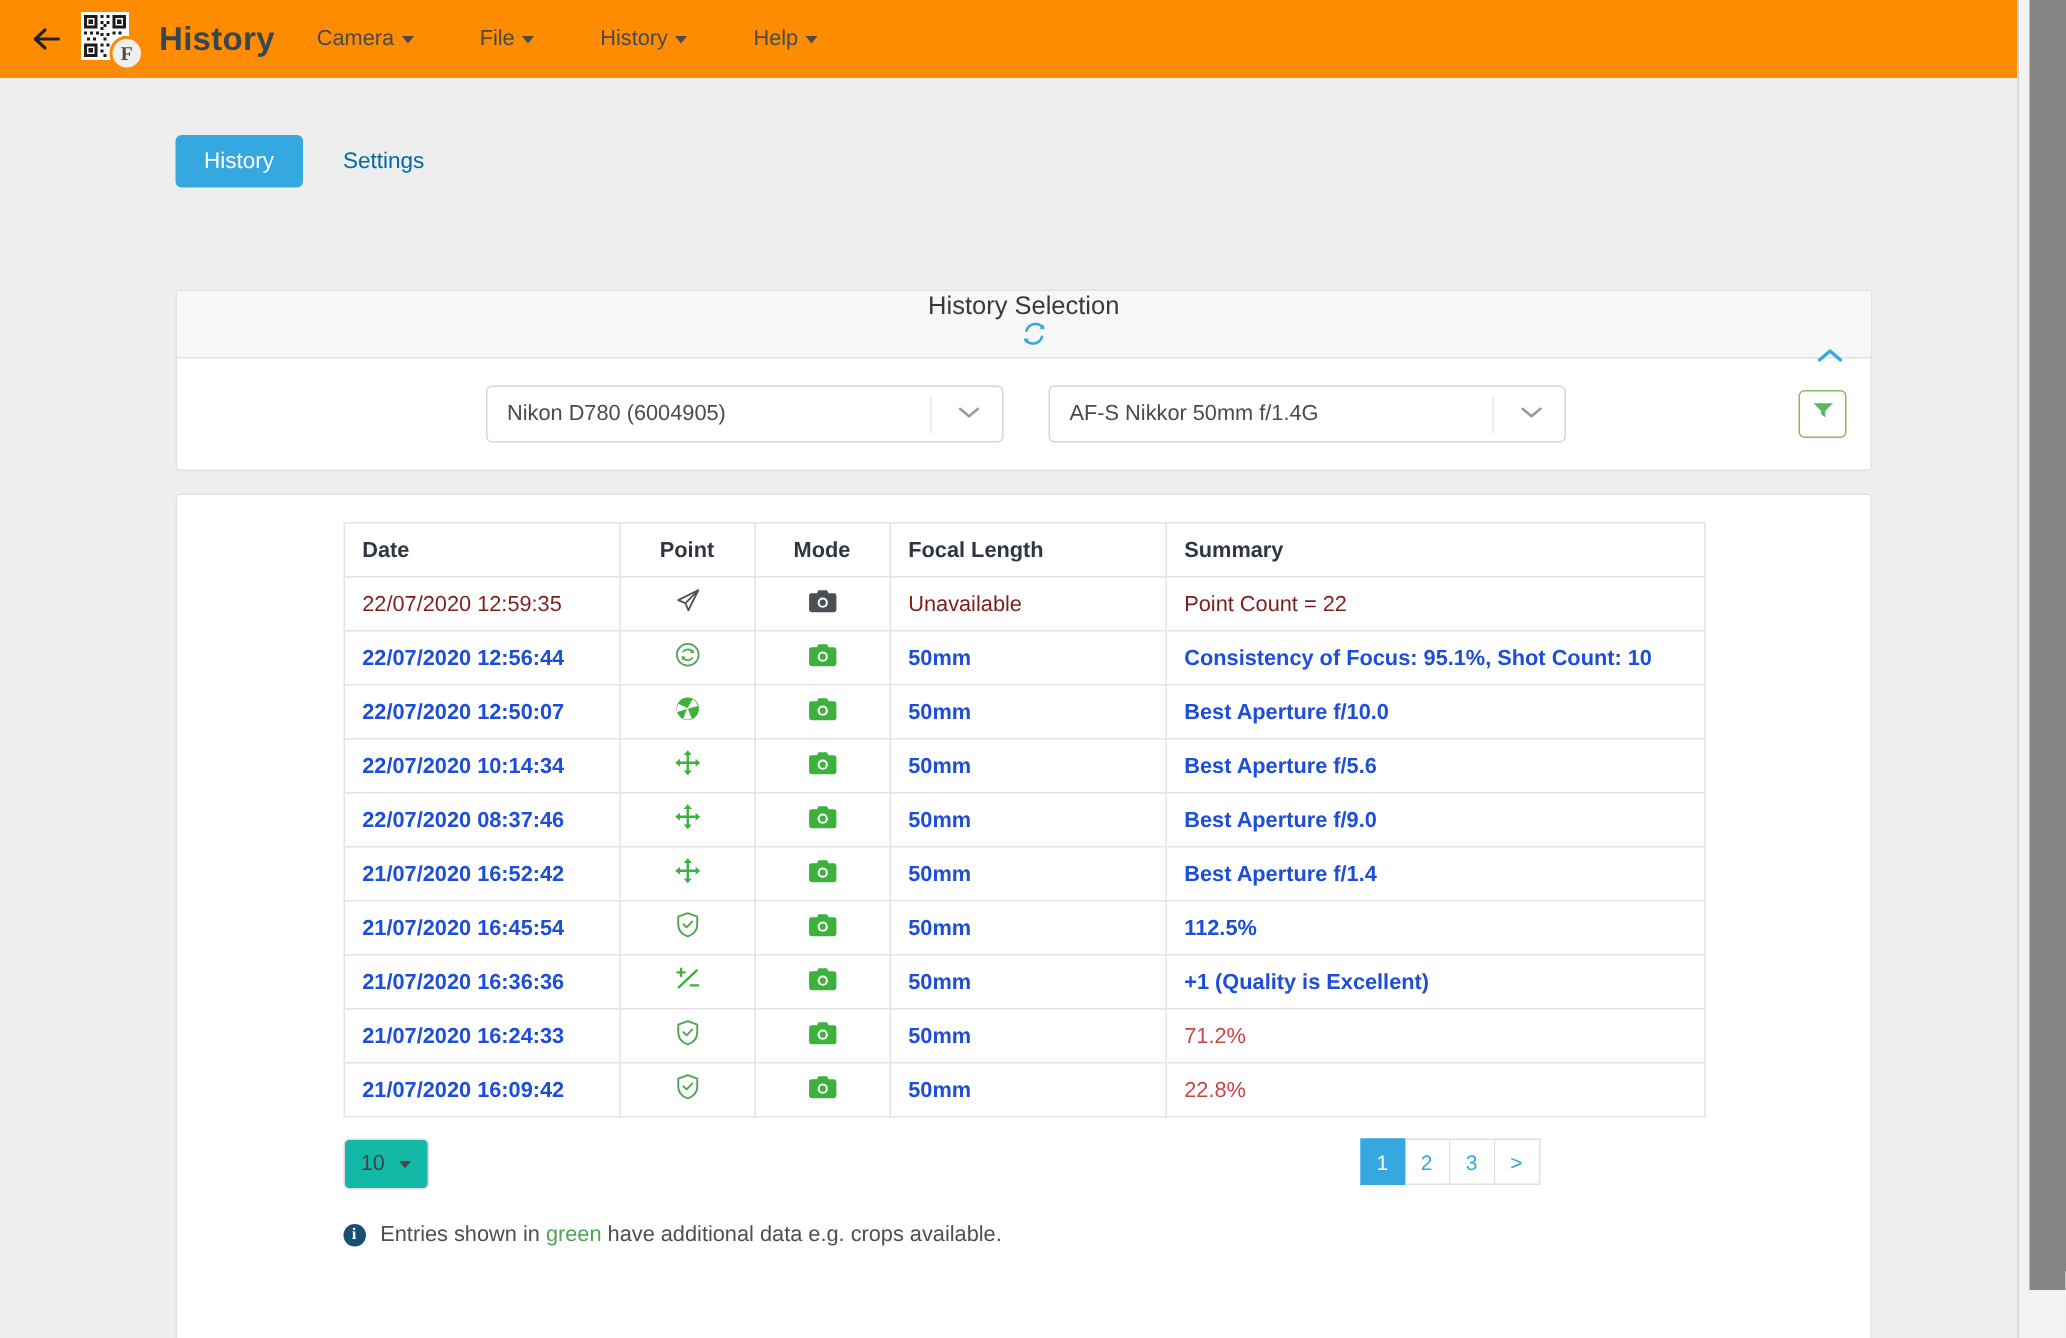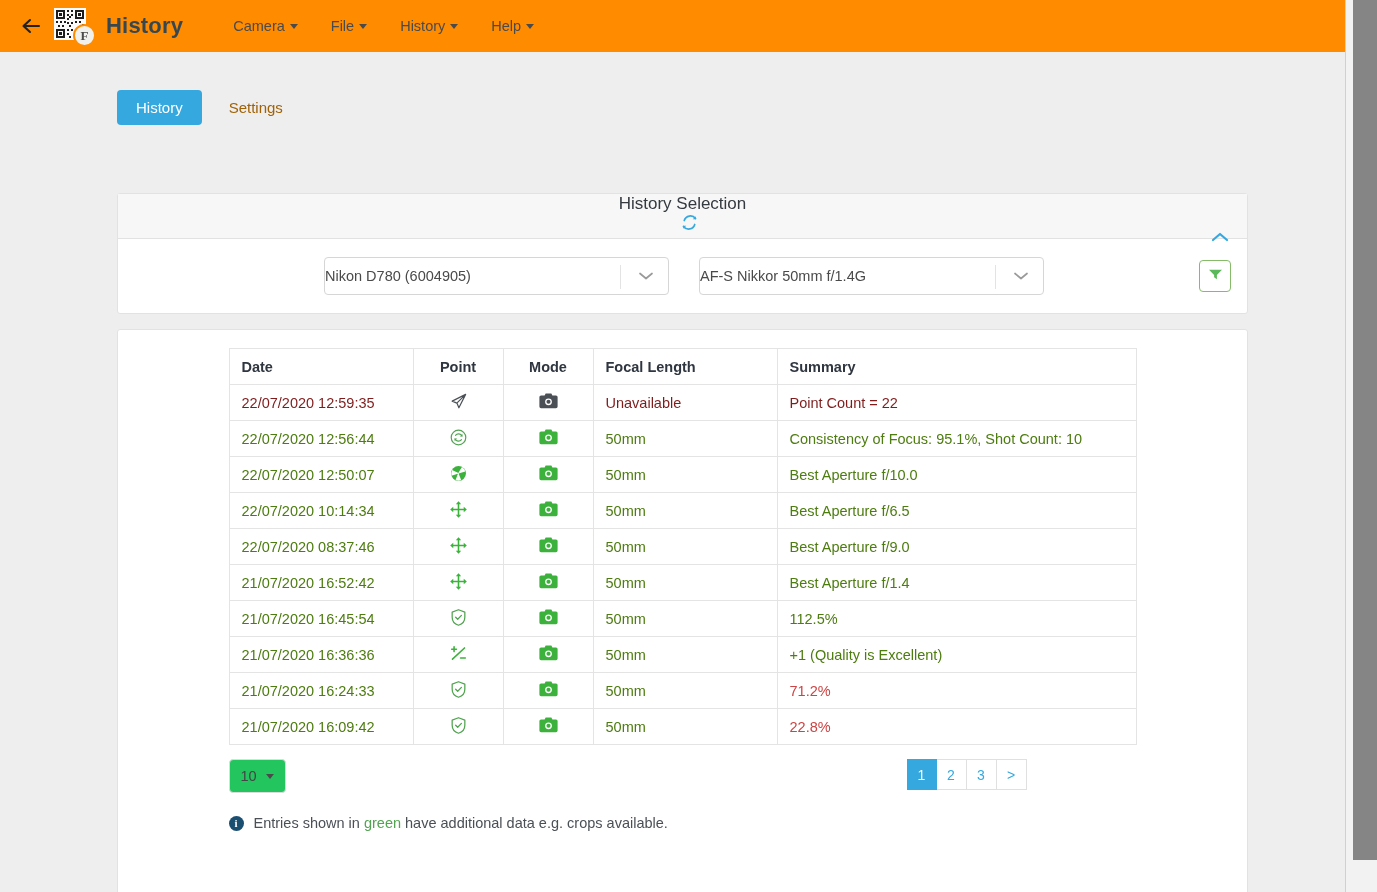--- a/index.html
+++ b/index.html
@@ -39,21 +39,21 @@
     background: #f0f0ef; border: 2px solid #ff8c00;
     color: #4a4a4a; font-weight: bold; font-size: 13px;
     display: flex; align-items: center; justify-content: center;
     font-family: "Liberation Serif", serif;
   }
   .app-title {
     font-size: 22px; font-weight: bold;
     color: #37474f; letter-spacing: .2px;
     margin-right: 28px;
   }
-  .menu { display: flex; align-items: flex-end; gap: 33px; margin-left: 22px; }
+  .menu { display: flex; align-items: flex-end; gap: 44px; }
   .menu-item {
     font-size: 14.5px; color: #4a4a4a;
     cursor: pointer; display: flex; align-items: center; gap: 5px;
   }
   .caret-down {
     width: 0; height: 0;
     border-left: 4px solid transparent;
     border-right: 4px solid transparent;
     border-top: 5px solid #4a4a4a;
     display: inline-block;
@@ -70,21 +70,21 @@
   
   .tabs {
     position: absolute; left: 117px; top: 38px;
     display: flex; align-items: center; gap: 8px;
   }
   .tab {
     padding: 9px 19px; border-radius: 4px;
     font-size: 15px; cursor: pointer;
   }
   .tab.active { background: #35a8e0; color: #fff; }
-  .tab.inactive { color: #a16207; background: transparent; }
+  .tab.inactive { color: #0369a1; background: transparent; }
 
   
   .card {
     position: absolute; left: 117px;
     width: 1131px;
     background: #fff;
     border: 1px solid #e2e2e2;
     border-radius: 3px;
   }
   .card-head {
@@ -110,20 +110,21 @@
     display: flex; align-items: center;
     padding: 0 18px;
     position: relative;
   }
   .select-box {
     height: 38px;
     border: 1px solid #d6d6d6; border-radius: 4px;
     background: #fff;
     display: flex; align-items: center;
     font-size: 14.5px; color: #4a4a4a;
+    padding-left: 13px;
     cursor: pointer;
     position: relative;
   }
   #camera-select { position: absolute; left: 206px; width: 345px; }
   #lens-select   { position: absolute; left: 581px; width: 345px; }
   .select-sep {
     position: absolute; right: 47px; top: 7px;
     width: 1px; height: 24px; background: #e3e3e3;
   }
   .select-chevron {
@@ -160,33 +161,33 @@
     height: 36px;
   }
   .c-date { width: 184px; }
   .c-test { width: 90px; text-align: center !important; }
   .c-mode { width: 90px; text-align: center !important; }
   .c-focal { width: 184px; }
   .c-sum { }
   th.c-test, th.c-mode { text-align: center !important; }
   td.icon-cell { text-align: center !important; }
   .txt-dark  { color: #7f1d1d; }
-  .txt-green { color: #4d7c0f; }
+  .txt-green { color: #1d4ed8; font-weight: bold; }
   .txt-red   { color: #cc4444; }
 
   
   .table-footer {
     position: relative;
     width: 908px; margin: 14px auto 0 auto;
     height: 38px;
   }
   #page-size-select {
     position: absolute; left: 0; top: 0;
     height: 34px; min-width: 54px;
-    background: #22c55e; border: 1px solid #dcdcdc; border-radius: 4px;
+    background: #14b8a6; border: 1px solid #dcdcdc; border-radius: 4px;
     display: flex; align-items: center; gap: 9px;
     padding: 0 11px;
     font-size: 14.5px; color: #444; cursor: pointer;
   }
   .pagination {
     position: absolute; right: 110px; top: 0;
     display: flex;
   }
   .page-btn {
     width: 30px; height: 31px;
@@ -435,21 +436,21 @@
                     <path fill="#3cb13c" d="M12 1.5 L15.4 5.4 H13 V11 H18.6 V8.6 L22.5 12 L18.6 15.4 V13 H13 V18.6 H15.4 L12 22.5
                  L8.6 18.6 H11 V13 H5.4 V15.4 L1.5 12 L5.4 8.6 V11 H11 V5.4 H8.6 Z"></path>
                   </svg></span></td>
               <td class="c-mode icon-cell"><span><svg width="19" height="16" viewBox="0 0 24 20">
                     <path fill="#3cb13c" d="M8.4 0.6 L7.1 3 H2.6 A2.1 2.1 0 0 0 0.5 5.1 V17 A2.1 2.1 0 0 0 2.6 19.1
                  H21.4 A2.1 2.1 0 0 0 23.5 17 V5.1 A2.1 2.1 0 0 0 21.4 3 H16.9 L15.6 0.6 Z"></path>
               <circle cx="12" cy="11" r="4.3" fill="#ffffff"></circle>
               <circle cx="12" cy="11" r="2.6" fill="#3cb13c"></circle>
                   </svg></span></td>
               <td class="c-focal txt-green">50mm</td>
-              <td class="c-sum txt-green">Best Aperture f/6.5</td>
+              <td class="c-sum txt-green">Best Aperture f/5.6</td>
             </tr>
             <tr>
               <td class="c-date txt-green">22/07/2020 08:37:46</td>
               <td class="c-test icon-cell"><span><svg width="19" height="19" viewBox="0 0 24 24">
                     <path fill="#3cb13c" d="M12 1.5 L15.4 5.4 H13 V11 H18.6 V8.6 L22.5 12 L18.6 15.4 V13 H13 V18.6 H15.4 L12 22.5
                  L8.6 18.6 H11 V13 H5.4 V15.4 L1.5 12 L5.4 8.6 V11 H11 V5.4 H8.6 Z"></path>
                   </svg></span></td>
               <td class="c-mode icon-cell"><span><svg width="19" height="16" viewBox="0 0 24 20">
                     <path fill="#3cb13c" d="M8.4 0.6 L7.1 3 H2.6 A2.1 2.1 0 0 0 0.5 5.1 V17 A2.1 2.1 0 0 0 2.6 19.1
                  H21.4 A2.1 2.1 0 0 0 23.5 17 V5.1 A2.1 2.1 0 0 0 21.4 3 H16.9 L15.6 0.6 Z"></path>

